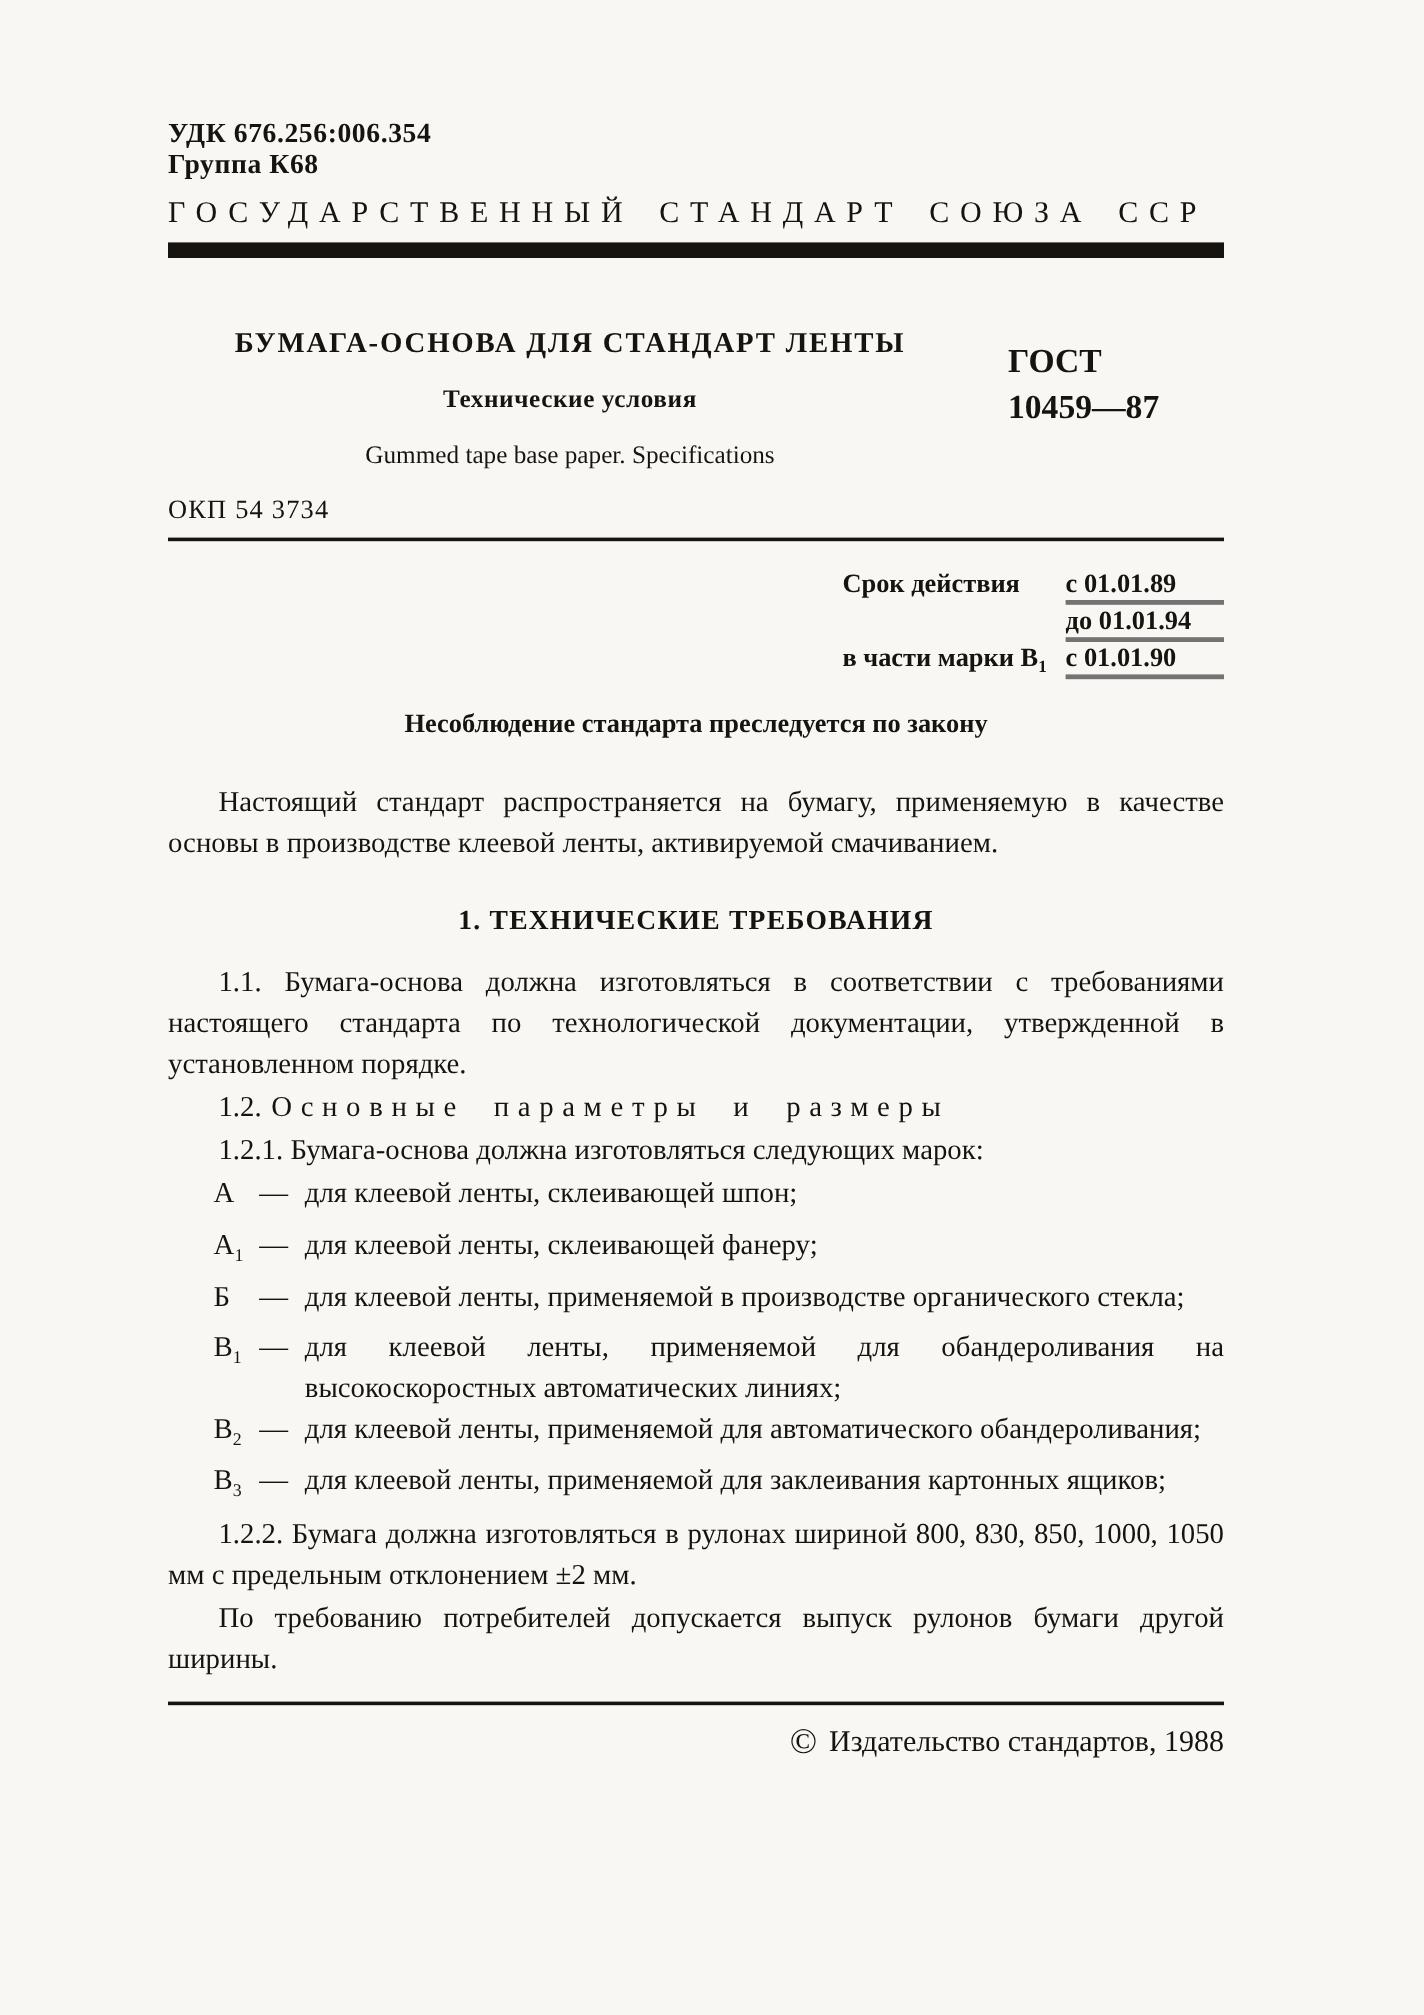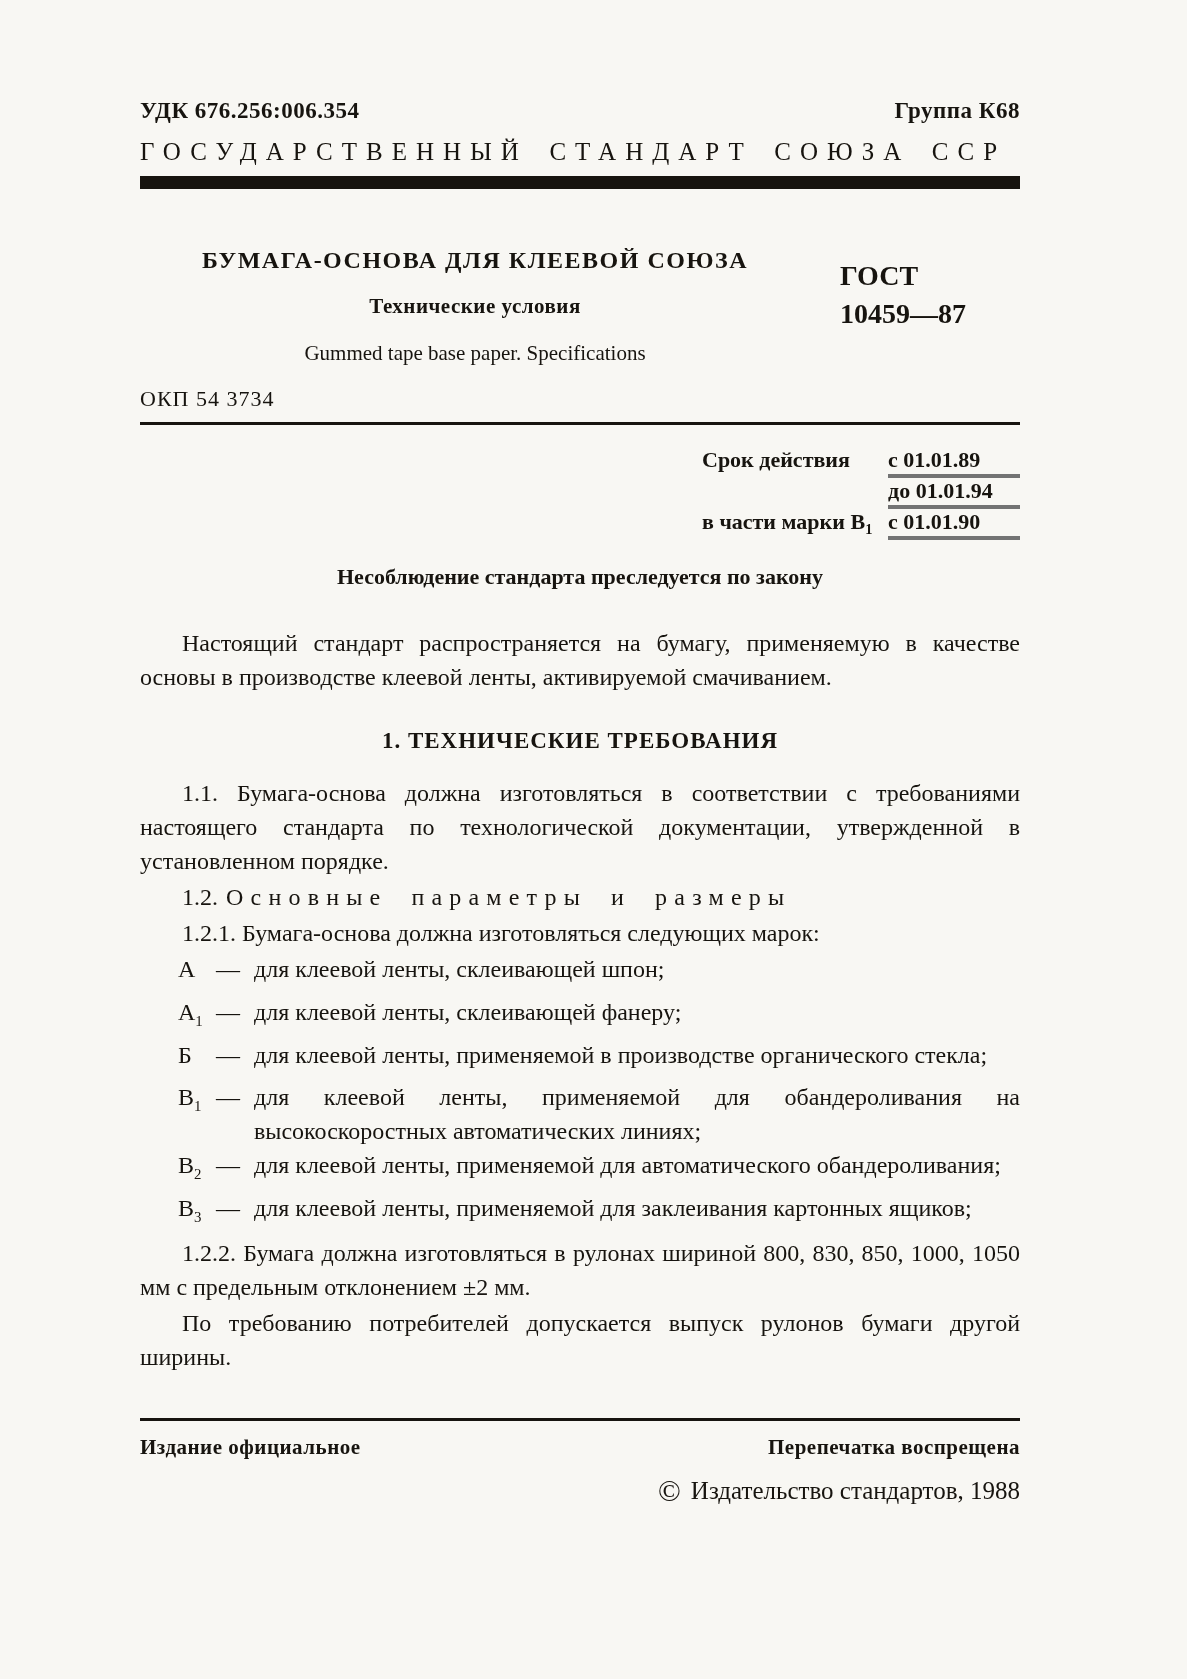--- a/index.html
+++ b/index.html
@@ -13,21 +13,21 @@
     position: relative;
     width: 1187px; height: 1679px;
     background: #f8f7f3;
     padding: 98px 167px 0 140px;
     overflow: hidden;
   }
 
   
   .top-row {
     display: flex; justify-content: space-between; align-items: baseline;
-    font-size: 23px; font-weight: bold; letter-spacing: 0.5px;
+    font-size: 23px; font-weight: bold; letter-spacing: 0.5px; flex-direction: column;
   }
   .state-standard {
     margin-top: 14px;
     font-size: 25px; font-weight: normal;
     letter-spacing: 0.36em; word-spacing: 0.25em;
     white-space: nowrap;
   }
   .black-bar { margin-top: 10px; height: 13px; background: #17140f; }
 
   
@@ -95,21 +95,21 @@
     <span>УДК 676.256:006.354</span>
     <span>Группа К68</span>
   </div>
 
   <div class="state-standard">ГОСУДАРСТВЕННЫЙ СТАНДАРТ СОЮЗА ССР</div>
 
   <div class="black-bar"></div>
 
   <div class="title-block">
     <div class="title-left">
-      <div class="doc-title">БУМАГА-ОСНОВА ДЛЯ КЛЕЕВОЙ СОЮЗА</div>
+      <div class="doc-title">БУМАГА-ОСНОВА ДЛЯ СТАНДАРТ ЛЕНТЫ</div>
       <div class="doc-subtitle">Технические условия</div>
       <div class="doc-english">Gummed tape base paper. Specifications</div>
     </div>
     <div class="gost-block">
       <div>ГОСТ</div>
       <div>10459—87</div>
     </div>
   </div>
 
   <div class="okp">ОКП 54 3734</div>
@@ -173,22 +173,18 @@
       <span class="mark-dash">—</span>
       <span class="mark-text">для клеевой ленты, применяемой для заклеивания картонных ящиков;</span>
     </div>
   </div>
 
   <p class="body-text indent para">1.2.2. Бумага должна изготовляться в рулонах  шириной 800, 830, 850, 1000, 1050 мм с предельным отклонением ±2 мм.</p>
   <p class="body-text indent para">По требованию потребителей допускается выпуск рулонов бумаги другой ширины.</p>
 
   <div class="footer">
     <hr class="footer-rule">
-    <div class="footer-row">
-      <span>Издание официальное</span>
-      <span>Перепечатка воспрещена</span>
-    </div>
     <div class="copyright">
       <span class="c-symbol">©</span><span>Издательство стандартов, 1988</span>
     </div>
   </div>
 
 </div>
 
 </body></html>

